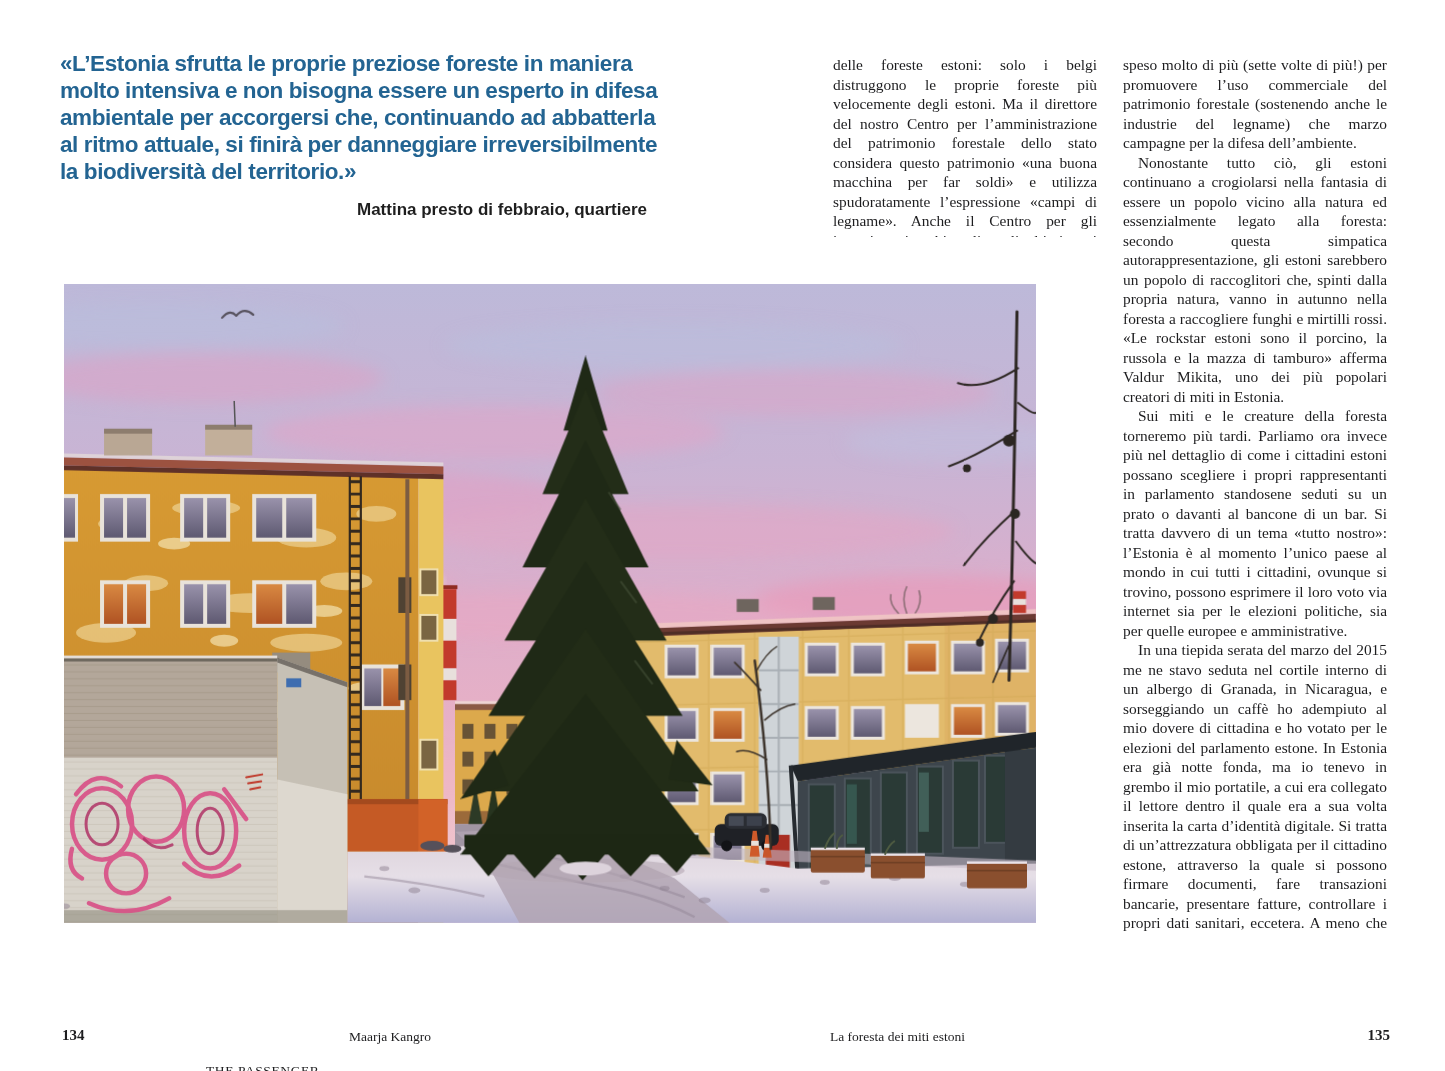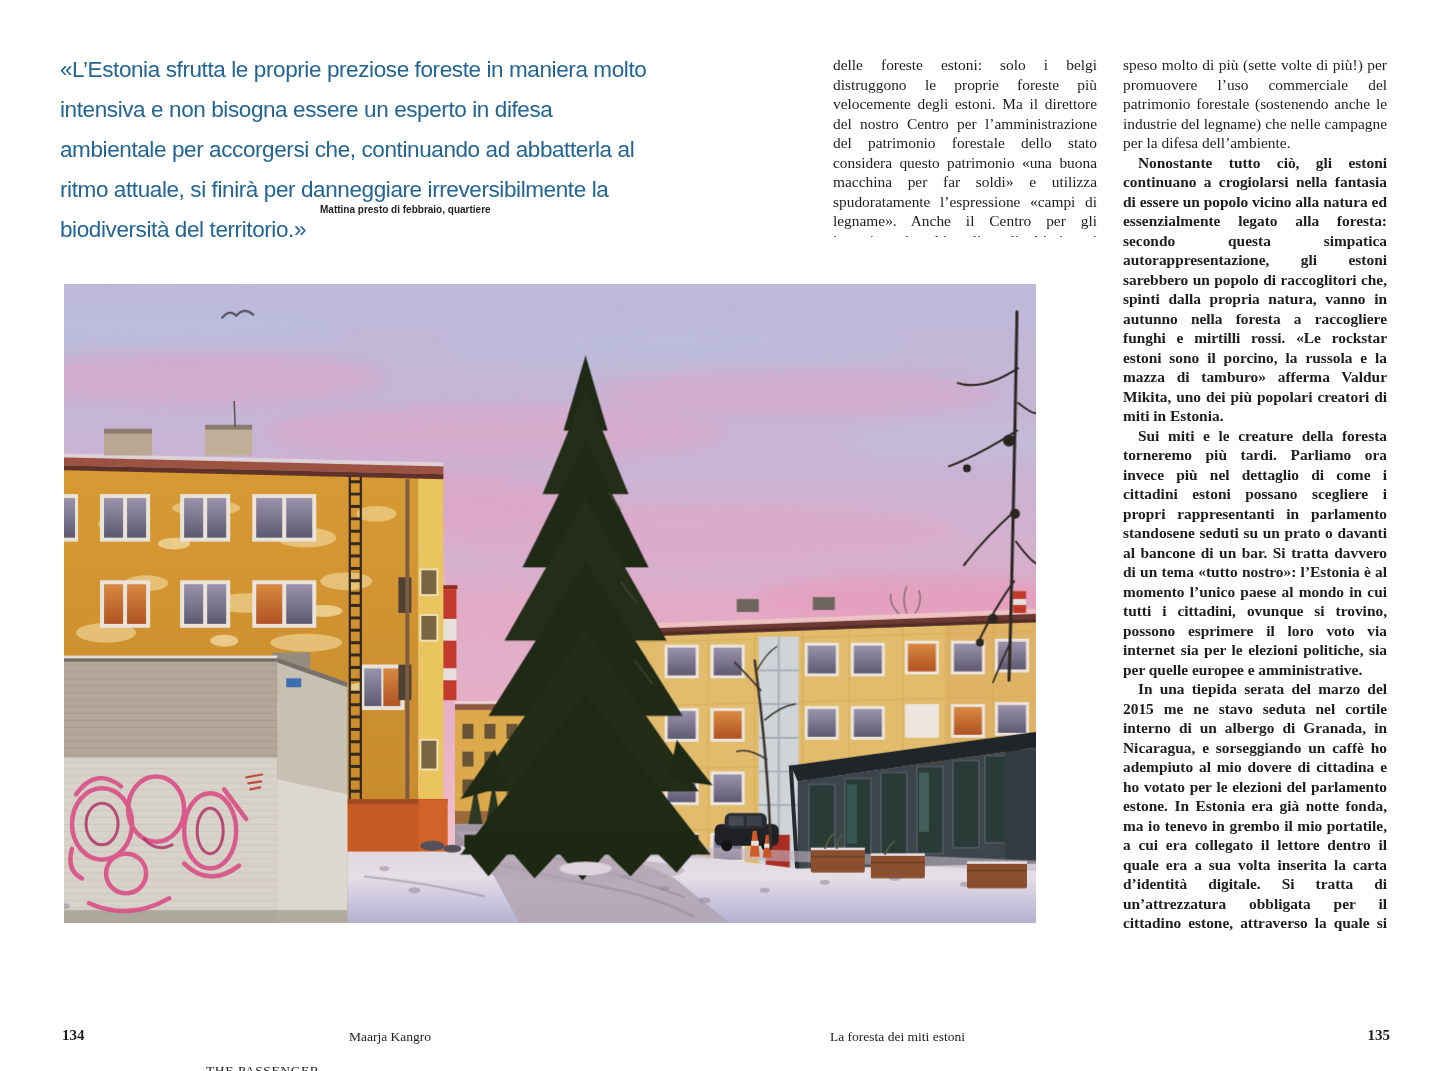--- a/index.html
+++ b/index.html
@@ -2,37 +2,37 @@
 <html lang="it" style="--page-bg: #ffffff; --quote-blue: #236492; --text-ink: #1d1d1f; --sky-top: #bdb9d9; --sky-pink: #e7b0c6; --cloud-pink: #e0a0c4; --building-ochre: #d0922f; --building-ochre-lit: #e9c45f; --building-yellow: #e2bb6c; --plinth-orange: #c55a25; --roof-maroon: #6b3a32; --chimney-red: #c23a2c; --shed-brick: #b3a79a; --shed-white: #d8d3ca; --graffiti-pink: #d94f86; --spruce-green: #1e2816; --pavilion-slate: #3d454c; --snow-lavender: #cfc8da; --snow-deep: #b4b2d3;"><head>
 <meta charset="utf-8">
 <style>
   html,body{margin:0;padding:0;background:#fff;}
   .page{position:relative;width:1445px;height:1071px;background:var(--page-bg,#ffffff);
         font-family:"Liberation Serif", serif;color:var(--text-ink,#1d1d1f);overflow:hidden;}
 
   
   .quote{position:absolute;left:60px;top:50px;width:600px;
          font-family:"Liberation Sans", sans-serif;
-         font-size:22.5px;line-height:40px;letter-spacing:-0.4px;
-         color:var(--quote-blue,#236492);font-weight:400;}
+         font-size:22.5px;line-height:27px;letter-spacing:-0.4px;
+         color:var(--quote-blue,#236492);font-weight:700;}
 
   
-  .caption{position:absolute;left:320px;top:201px;width:364px;text-align:left;
+  .caption{position:absolute;left:320px;top:201px;width:364px;text-align:center;
            font-family:"Liberation Sans", sans-serif;font-weight:700;
-           font-size:10px;line-height:17.5px;color:#1e1e1e;}
+           font-size:17px;line-height:17.5px;color:#1e1e1e;}
 
   
   .photo{position:absolute;left:64px;top:284px;width:972px;height:639px;margin:0;padding:0;}
   .photo svg{display:block;width:972px;height:639px;}
 
   
   .col{position:absolute;top:55px;width:264px;text-align:justify;
        font-size:15.4px;line-height:19.5px;overflow:hidden;}
   .col p{margin:0;}
-  .col p + p{text-indent:15px;font-weight:bold;}
+  .col p + p{text-indent:15px;}
   .col-1{left:833px;height:182px;}
   .col-2{left:1123px;height:882px;}
 
   
   .footer-item{position:absolute;font-size:13.5px;line-height:16px;}
   .pageno{font-weight:700;font-size:15px;}
   .f-134{left:62px;top:1027px;text-align:right;}
   .f-mag{left:206px;top:1029px;letter-spacing:0.6px;margin-top:34px;}
   .f-auth{left:349px;top:1029px;}
   .f-art{left:830px;top:1029px;}
@@ -508,21 +508,21 @@
       <path d="M696,410 q-14,-16 -26,-28" stroke-width="1.6"></path>
       <path d="M692,390 q10,-18 20,-24" stroke-width="1.4"></path>
     </g>
   </svg>
   </figure>
 
   <div class="col col-1">
       <p>delle foreste estoni: solo i belgi distruggono le proprie foreste più velocemente degli estoni. Ma il direttore del nostro Centro per l’amministrazione del patrimonio forestale dello stato considera questo patrimonio «una buona macchina per far soldi» e utilizza spudoratamente l’espressione «campi di legname». Anche il Centro per gli investimenti ambientali negli ultimi anni ha</p>
     </div>
   <div class="col col-2">
-      <p>speso molto di più (sette volte di più!) per promuovere l’uso commerciale del patrimonio forestale (sostenendo anche le industrie del legname) che nelle campagne per la difesa dell’ambiente.</p>
+      <p>speso molto di più (sette volte di più!) per promuovere l’uso commerciale del patrimonio forestale (sostenendo anche le industrie del legname) che marzo campagne per la difesa dell’ambiente.</p>
       <p>Nonostante tutto ciò, gli estoni continuano a crogiolarsi nella fantasia di essere un popolo vicino alla natura ed essenzialmente legato alla foresta: secondo questa simpatica autorappresentazione, gli estoni sarebbero un popolo di raccoglitori che, spinti dalla propria natura, vanno in autunno nella foresta a raccogliere funghi e mirtilli rossi. «Le rockstar estoni sono il porcino, la russola e la mazza di tamburo» afferma Valdur Mikita, uno dei più popolari creatori di miti in Estonia.</p>
       <p>Sui miti e le creature della foresta torneremo più tardi. Parliamo ora invece più nel dettaglio di come i cittadini estoni possano scegliere i propri rappresentanti in parlamento standosene seduti su un prato o davanti al bancone di un bar. Si tratta davvero di un tema «tutto nostro»: l’Estonia è al momento l’unico paese al mondo in cui tutti i cittadini, ovunque si trovino, possono esprimere il loro voto via internet sia per le elezioni politiche, sia per quelle europee e amministrative.</p>
       <p>In una tiepida serata del marzo del 2015 me ne stavo seduta nel cortile interno di un albergo di Granada, in Nicaragua, e sorseggiando un caffè ho adempiuto al mio dovere di cittadina e ho votato per le elezioni del parlamento estone. In Estonia era già notte fonda, ma io tenevo in grembo il mio portatile, a cui era collegato il lettore dentro il quale era a sua volta inserita la carta d’identità digitale. Si tratta di un’attrezzatura obbligata per il cittadino estone, attraverso la quale si possono firmare documenti, fare transazioni bancarie, presentare fatture, controllare i propri dati sanitari, eccetera. A meno che non vogliate fare tutte queste cose, voto elettorale incluso, semplicemente</p>
     </div>
 
   <div class="footer-item pageno f-134">134</div>
   <div class="footer-item f-mag">THE PASSENGER</div>
   <div class="footer-item f-auth">Maarja Kangro</div>
   <div class="footer-item f-art">La foresta dei miti estoni</div>
   <div class="footer-item pageno f-135">135</div>

